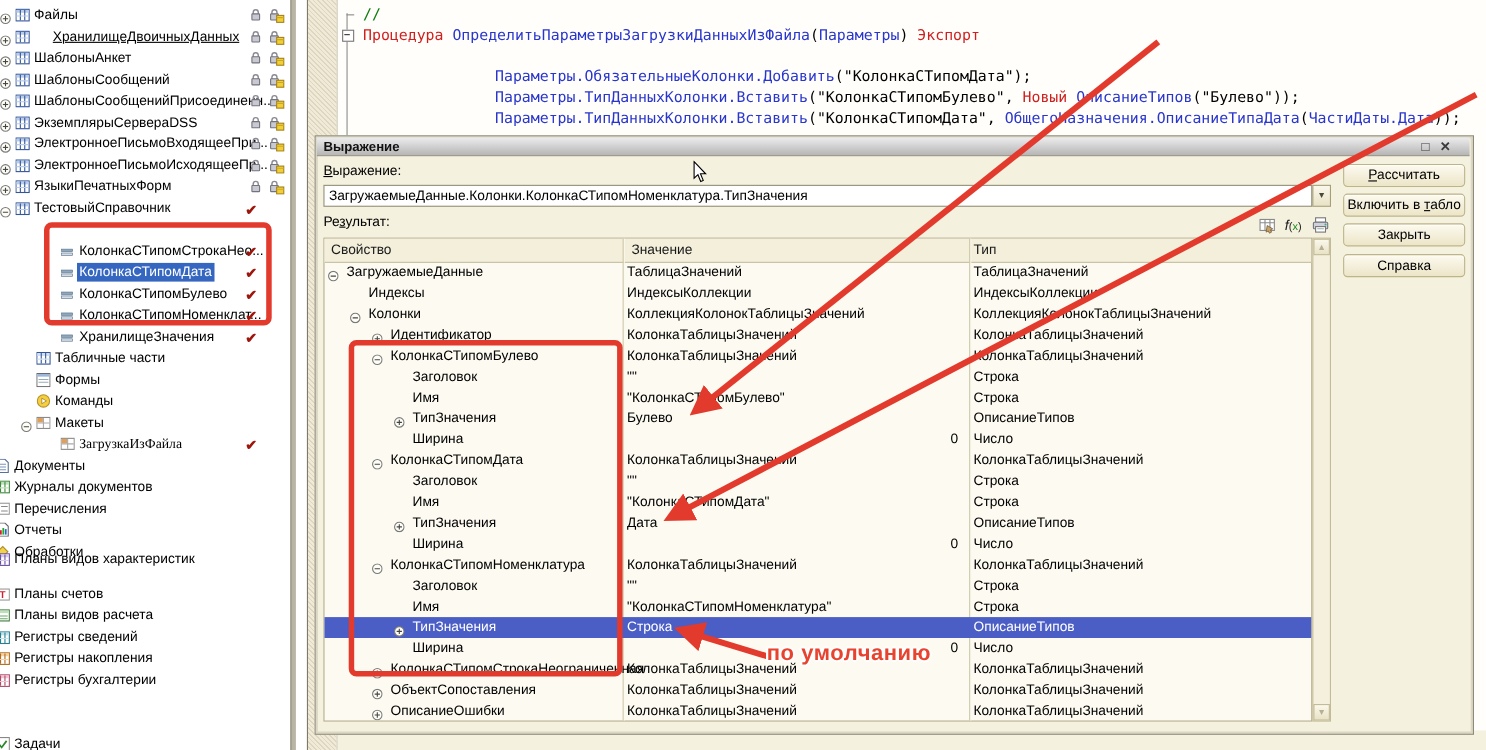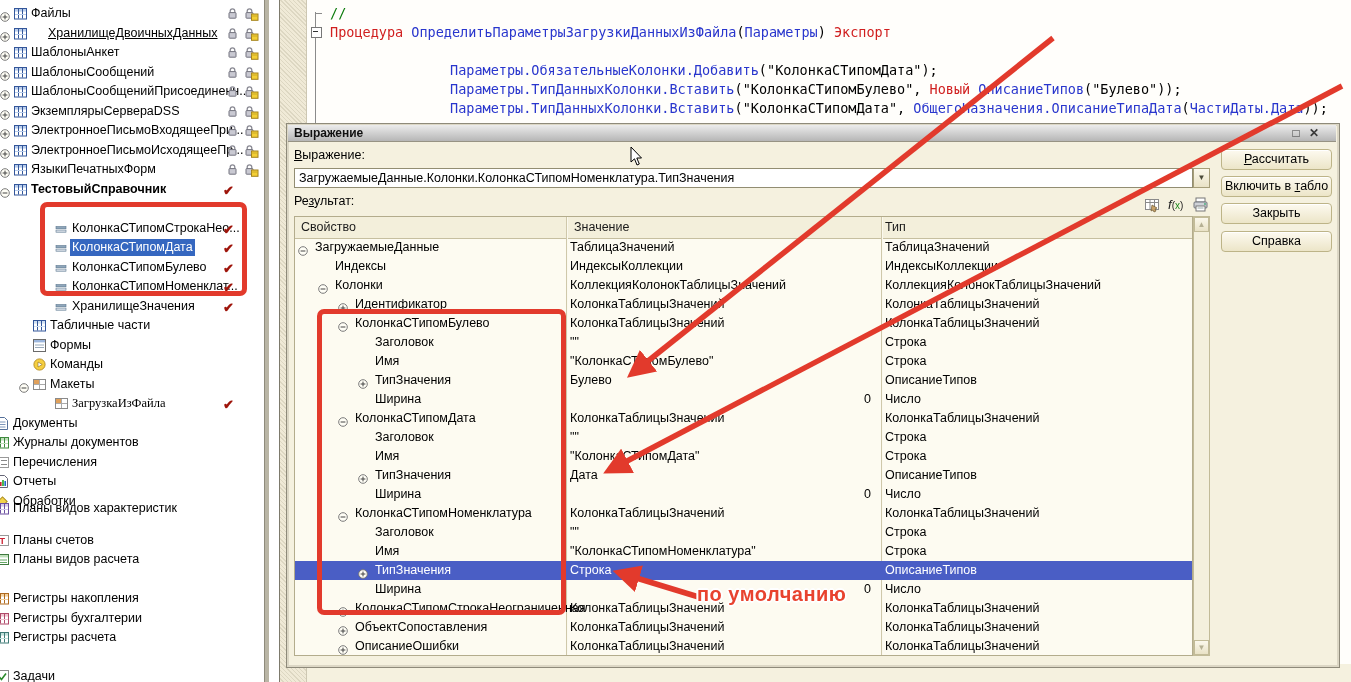--- a/index.html
+++ b/index.html
@@ -325,21 +325,21 @@
             <circle cx="5" cy="5" r="4.3" fill="#fffef6" stroke="#7a7a7a"></circle>
             <line x1="2.6" y1="5" x2="7.4" y2="5" stroke="#444"></line>
           </svg></span>
         <span class="s-ico" style="left: 14px;"><svg width="14" height="14" viewBox="0 0 14 14">
             <rect x="0.5" y="1.5" width="12" height="10.5" fill="#fff" stroke="#33569a"></rect>
             <rect x="1" y="2" width="11" height="2.6" fill="#b9cdeb"></rect>
             <line x1="4.5" y1="2" x2="4.5" y2="11.5" stroke="#33569a"></line>
             <line x1="8.5" y1="2" x2="8.5" y2="11.5" stroke="#33569a"></line>
             <line x1="1" y1="7.5" x2="12" y2="7.5" stroke="#b9cdeb"></line>
           </svg></span>
-        <span class="s-label" style="left: 29px; font-weight: bold;">ТестовыйСправочник</span>
+        <span class="s-label" style="left: 29px;">ТестовыйСправочник</span>
         <span class="s-check" style="left: 223px;">✔</span>
       </div>
       <div class="s-row" style="top: 219.5px;">
         <span class="s-ico" style="left: 55px;"><svg width="13" height="13">
             <rect x="1" y="4.5" width="10" height="2.2" fill="#8fa6bb" stroke="#5d7890" stroke-width="0.6"></rect>
             <rect x="1" y="8" width="10" height="2.2" fill="#d6dde6" stroke="#5d7890" stroke-width="0.6"></rect>
           </svg></span>
         <span class="s-label" style="left: 70px;">КолонкаСТипомСтрокаНео...</span>
         <span class="s-check" style="left: 223px;">✔</span>
       </div>
@@ -487,49 +487,49 @@
       </div>
       <div class="s-row" style="top: 551px;">
         <span class="s-ico" style="left: -4px;"><svg width="13" height="13">
             <rect x="0.5" y="1.5" width="12" height="10" fill="#fff" stroke="#3f7a3f"></rect>
             <rect x="1" y="2" width="11" height="2.4" fill="#bfe0bb"></rect>
             <line x1="2" y1="7" x2="11" y2="7" stroke="#6a6"></line>
             <line x1="2" y1="9.5" x2="11" y2="9.5" stroke="#6a6"></line>
           </svg></span>
         <span class="s-label" style="left: 11px;">Планы видов расчета</span>
       </div>
+      <div class="s-row" style="top: 570.5px;">
+        <span class="s-ico" style="left: -4px;"><svg width="14" height="14" viewBox="0 0 14 14">
+            <rect x="0.5" y="1.5" width="12" height="10.5" fill="#fff" stroke="#2a7f8f"></rect>
+            <rect x="1" y="2" width="11" height="2.6" fill="#bfe3ea"></rect>
+            <line x1="4.5" y1="2" x2="4.5" y2="11.5" stroke="#2a7f8f"></line>
+            <line x1="8.5" y1="2" x2="8.5" y2="11.5" stroke="#2a7f8f"></line>
+            <line x1="1" y1="7.5" x2="12" y2="7.5" stroke="#bfe3ea"></line>
+          </svg></span>
+        <span class="s-label" style="left: 11px;">Регистры сведений</span>
+      </div>
       <div class="s-row" style="top: 590px;">
         <span class="s-ico" style="left: -4px;"><svg width="14" height="14" viewBox="0 0 14 14">
             <rect x="0.5" y="1.5" width="12" height="10.5" fill="#fff" stroke="#b06a1f"></rect>
             <rect x="1" y="2" width="11" height="2.6" fill="#f3d2a0"></rect>
             <line x1="4.5" y1="2" x2="4.5" y2="11.5" stroke="#b06a1f"></line>
             <line x1="8.5" y1="2" x2="8.5" y2="11.5" stroke="#b06a1f"></line>
             <line x1="1" y1="7.5" x2="12" y2="7.5" stroke="#f3d2a0"></line>
           </svg></span>
         <span class="s-label" style="left: 11px;">Регистры накопления</span>
       </div>
       <div class="s-row" style="top: 609.5px;">
         <span class="s-ico" style="left: -4px;"><svg width="14" height="14" viewBox="0 0 14 14">
             <rect x="0.5" y="1.5" width="12" height="10.5" fill="#fff" stroke="#b04a6a"></rect>
             <rect x="1" y="2" width="11" height="2.6" fill="#f0c3d0"></rect>
             <line x1="4.5" y1="2" x2="4.5" y2="11.5" stroke="#b04a6a"></line>
             <line x1="8.5" y1="2" x2="8.5" y2="11.5" stroke="#b04a6a"></line>
             <line x1="1" y1="7.5" x2="12" y2="7.5" stroke="#f0c3d0"></line>
           </svg></span>
         <span class="s-label" style="left: 11px;">Регистры бухгалтерии</span>
-      </div>
-      <div class="s-row" style="top: 629px;">
-        <span class="s-ico" style="left: -4px;"><svg width="14" height="14" viewBox="0 0 14 14">
-            <rect x="0.5" y="1.5" width="12" height="10.5" fill="#fff" stroke="#3f7a76"></rect>
-            <rect x="1" y="2" width="11" height="2.6" fill="#bfe0da"></rect>
-            <line x1="4.5" y1="2" x2="4.5" y2="11.5" stroke="#3f7a76"></line>
-            <line x1="8.5" y1="2" x2="8.5" y2="11.5" stroke="#3f7a76"></line>
-            <line x1="1" y1="7.5" x2="12" y2="7.5" stroke="#bfe0da"></line>
-          </svg></span>
-        <span class="s-label" style="left: 11px;">Регистры расчета</span>
       </div>
       <div class="s-row" style="top: 668px;">
         <span class="s-ico" style="left: -4px;"><svg width="13" height="13">
             <rect x="0.5" y="0.5" width="12" height="12" fill="#fff" stroke="#888"></rect>
             <path d="M3 6.5l2.5 3L10 3.5" fill="none" stroke="#2a8a2a" stroke-width="1.6"></path>
           </svg></span>
         <span class="s-label" style="left: 11px;">Задачи</span>
       </div>
     </div>
   <div id="side-divider" class="abs"></div>

